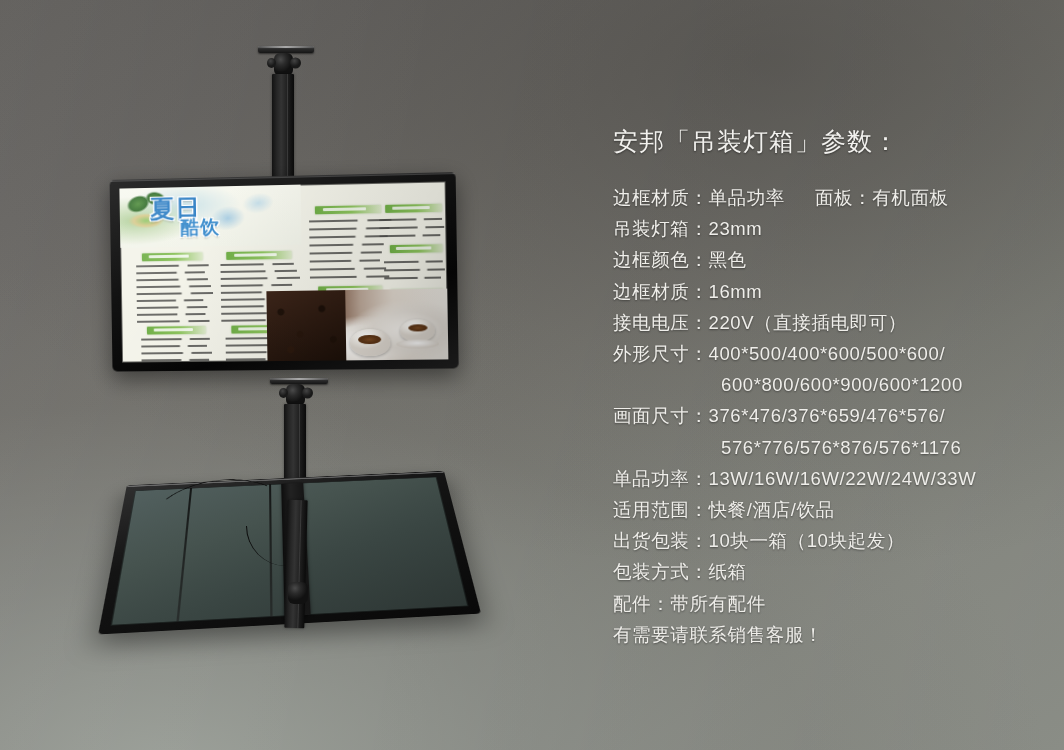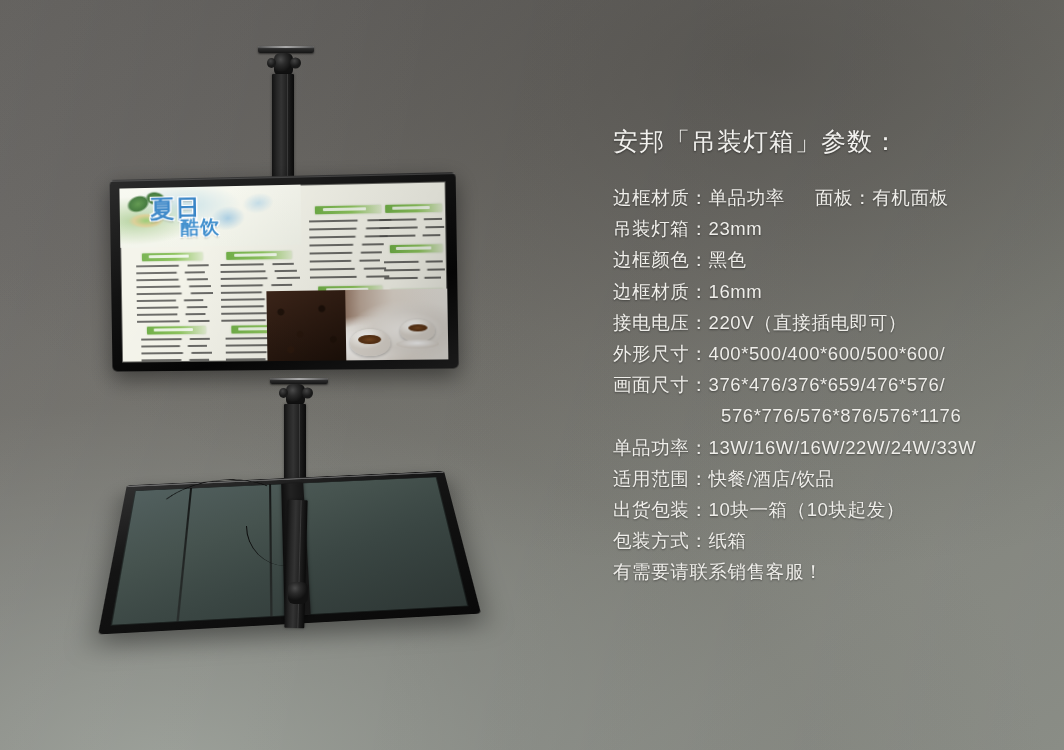--- a/index.html
+++ b/index.html
@@ -377,20 +377,23 @@
       <span>边框材质：</span><span>16mm</span>
     </div>
 
     <div class="spec-line">
       <span>接电电压：</span><span>220V（直接插电即可）</span>
     </div>
 
     <div class="spec-line">
       <span>外形尺寸：</span><span>400*500/400*600/500*600/</span>
     </div>
+    <div class="spec-line cont">
+      <span>600*800/600*900/600*1200</span>
+    </div>
 
     <div class="spec-line">
       <span>画面尺寸：</span><span>376*476/376*659/476*576/</span>
     </div>
     <div class="spec-line cont">
       <span>576*776/576*876/576*1176</span>
     </div>
 
     <div class="spec-line">
       <span>单品功率：</span><span>13W/16W/16W/22W/24W/33W</span>
@@ -401,19 +404,22 @@
     </div>
 
     <div class="spec-line">
       <span>出货包装：</span><span>10块一箱（10块起发）</span>
     </div>
 
     <div class="spec-line">
       <span>包装方式：</span><span>纸箱</span>
     </div>
 
+    <div class="spec-line">
+      <span>配件：</span><span>带所有配件</span>
+    </div>
 
     <div class="spec-line">
       <span>有需要请联系销售客服！</span>
     </div>
   </div>
 
 </div>
 
 </body></html>

